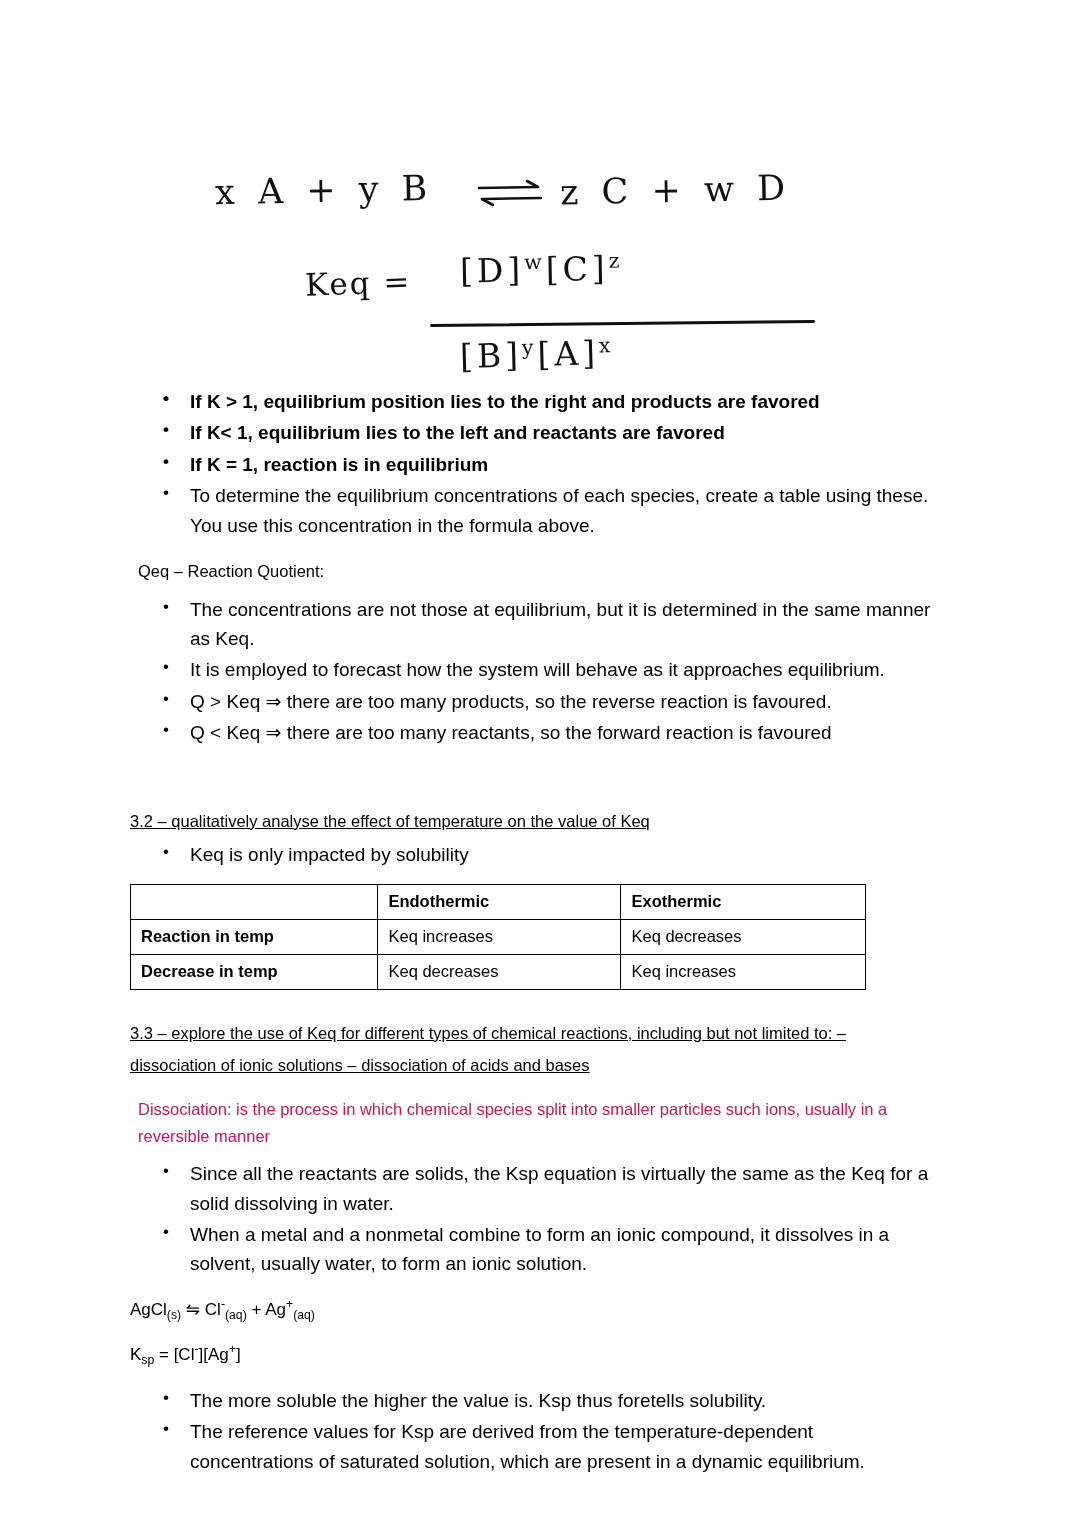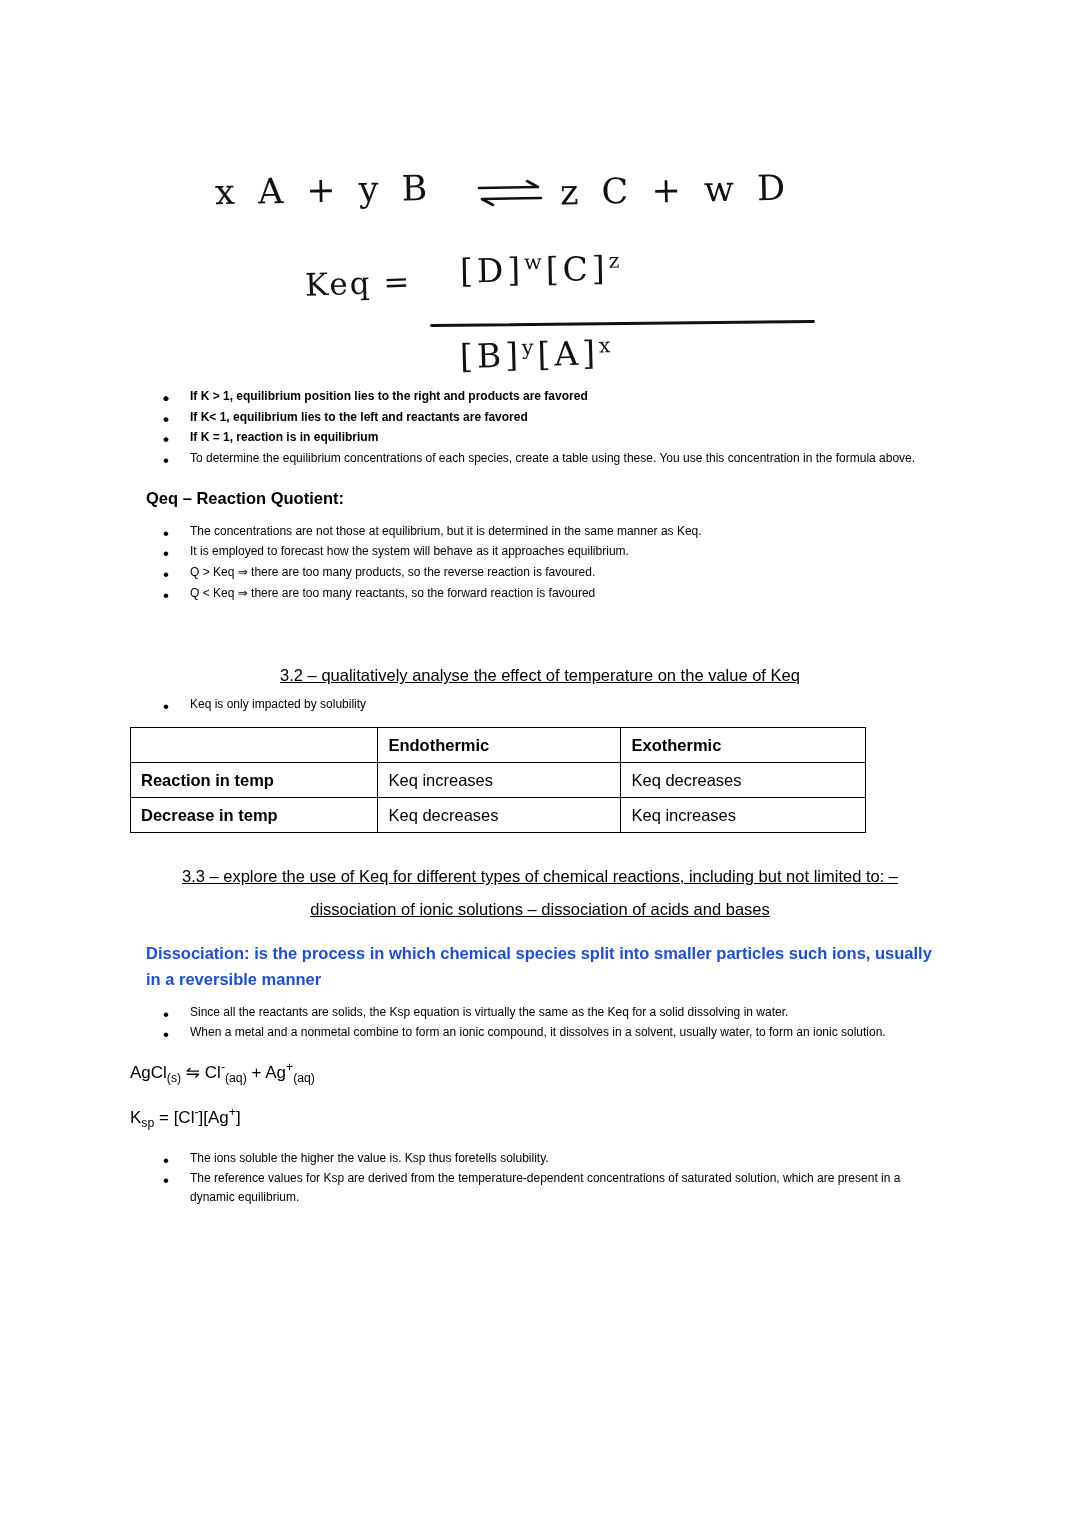--- a/index.html
+++ b/index.html
@@ -94,50 +94,48 @@
   
   ul.bul {
     list-style: none;
     margin: 0;
     padding: 0;
   }
   ul.bul > li {
     position: relative;
     padding-left: 60px;
     margin: 0 16px 2px 0;
-    font-size: 12px;
+    font-size: 19px;
     line-height: 1.55;
   }
   ul.bul > li::before {
     content: "\2022";
     position: absolute;
     left: 33px;
     top: -1px;
     font-size: 17px;
   }
   ul.bul.bold > li {
     font-weight: bold;
   }
   .tight > li { margin-bottom: 0px; }
 
   .para {
     font-size: 16.5px;
     line-height: 1.6;
-    margin: 18px 0 10px 16px;
-    font-weight: bold;
+    margin: 18px 0 10px 8px;
   }
   .heading-ul {
     font-size: 16.5px;
     line-height: 1.6;
     text-decoration: underline;
     margin: 0 0 6px 0;
-    text-align: center;
   }
   .red {
-    color: #1d4ed8;
+    color: #be185d;
   }
   .spacer-lg { height: 58px; }
   .spacer-md { height: 30px; }
 
   
   table.keq-table {
     border-collapse: collapse;
     width: 736px;
     margin-top: 14px;
     font-size: 16.5px;
@@ -253,18 +251,18 @@
       <span>Cl</span><sup>-</sup><sub>(aq)</sub>
       <span>+</span>
       <span>Ag</span><sup>+</sup><sub>(aq)</sub>
     </div>
 
     <div class="chem">
       <span>K</span><sub>sp</sub><span> = [Cl</span><sup>-</sup><span>][Ag</span><sup>+</sup><span>]</span>
     </div>
 
     <ul class="bul">
-      <li>The ions soluble the higher the value is. Ksp thus foretells solubility.</li>
+      <li>The more soluble the higher the value is. Ksp thus foretells solubility.</li>
       <li>The reference values for Ksp are derived from the temperature-dependent concentrations of saturated solution, which are present in a dynamic equilibrium.</li>
     </ul>
 
   </div>
 </div>
 
 </body></html>

